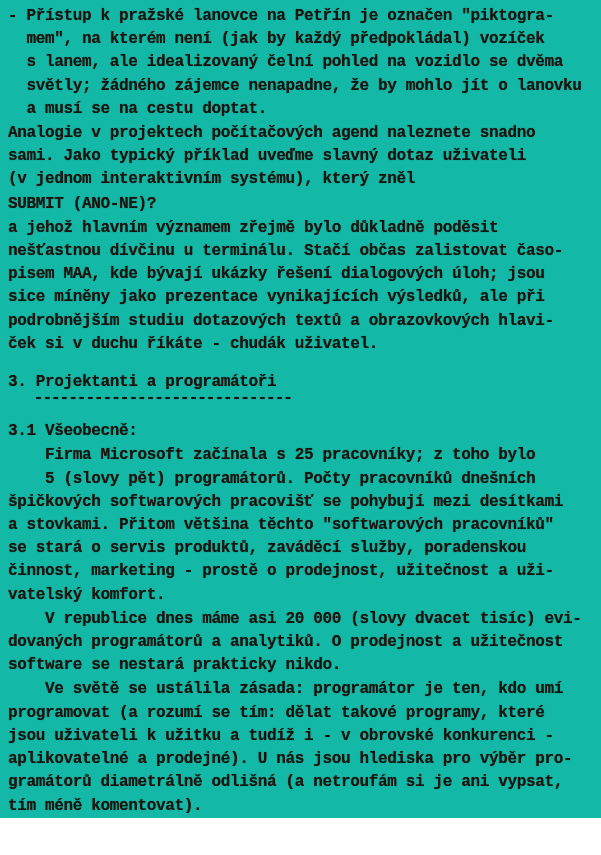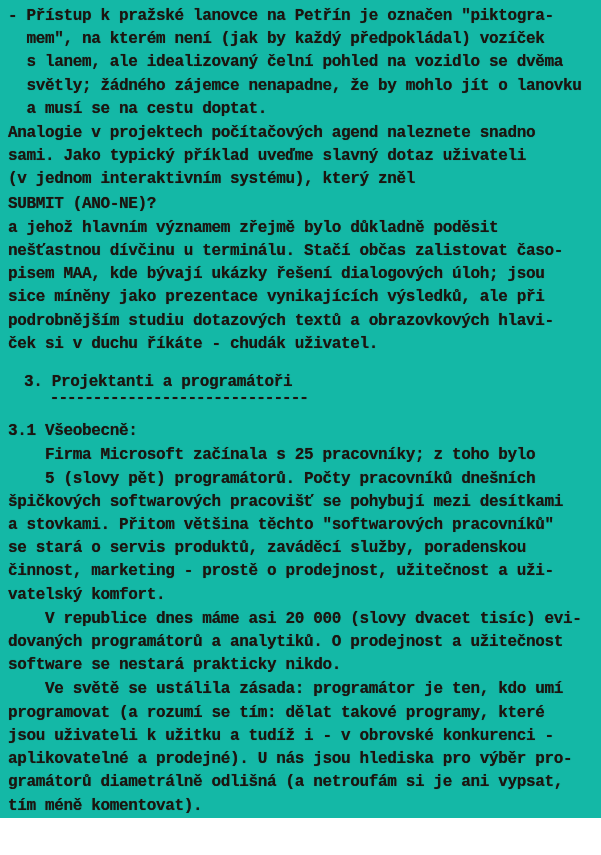--- a/index.html
+++ b/index.html
@@ -21,21 +21,21 @@
     font-weight: 700;
     font-size: 16px;
     line-height: 23.2px;
     letter-spacing: -0.35px;
     color: #1b1510;
     white-space: pre;
     text-shadow: 0 0 0.7px rgba(27, 21, 16, 0.75);
   }
   .block { margin: 0; }
   .block + .block { margin-top: 1px; }
-  .block[data-name="section-heading"] { margin-top: 15px; margin-left: 16px; }
+  .block[data-name="section-heading"] { margin-top: 15px; }
   .block[data-name="subsection-heading"] { margin-top: 16px; }
   .line { min-height: 23.2px; }
   .dash-line {
     line-height: 12px;
     min-height: 12px;
     letter-spacing: -1px;
     margin-top: -2px;
   }
 </style>
 </head>

